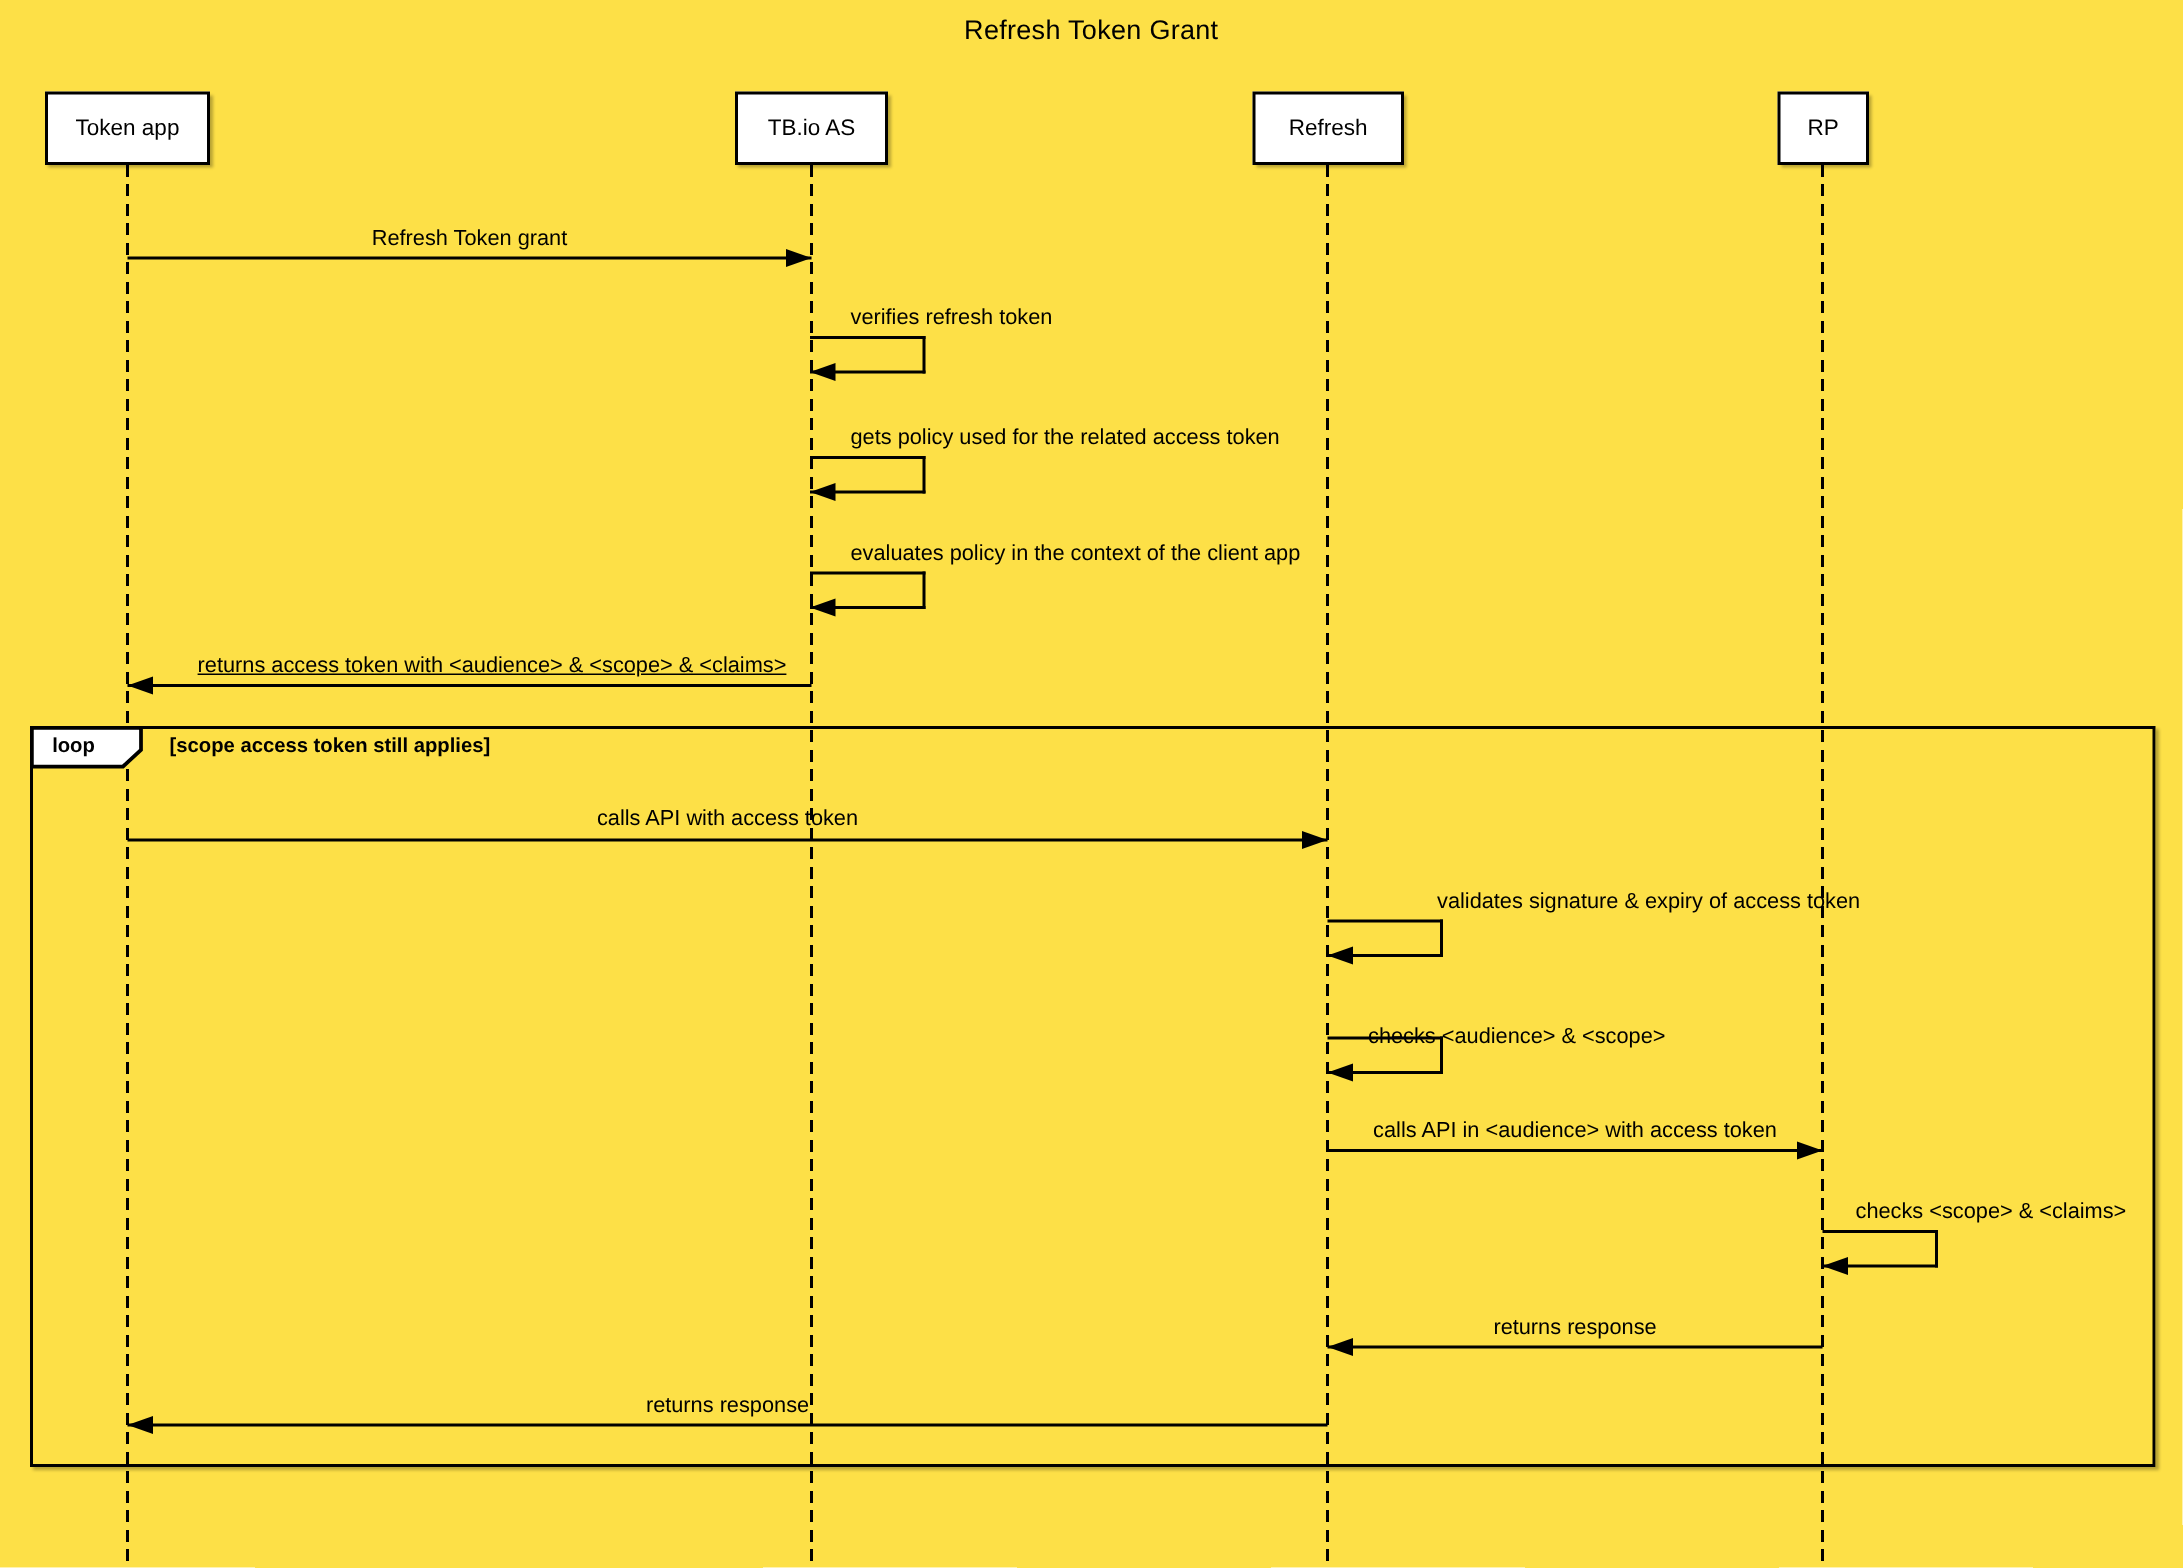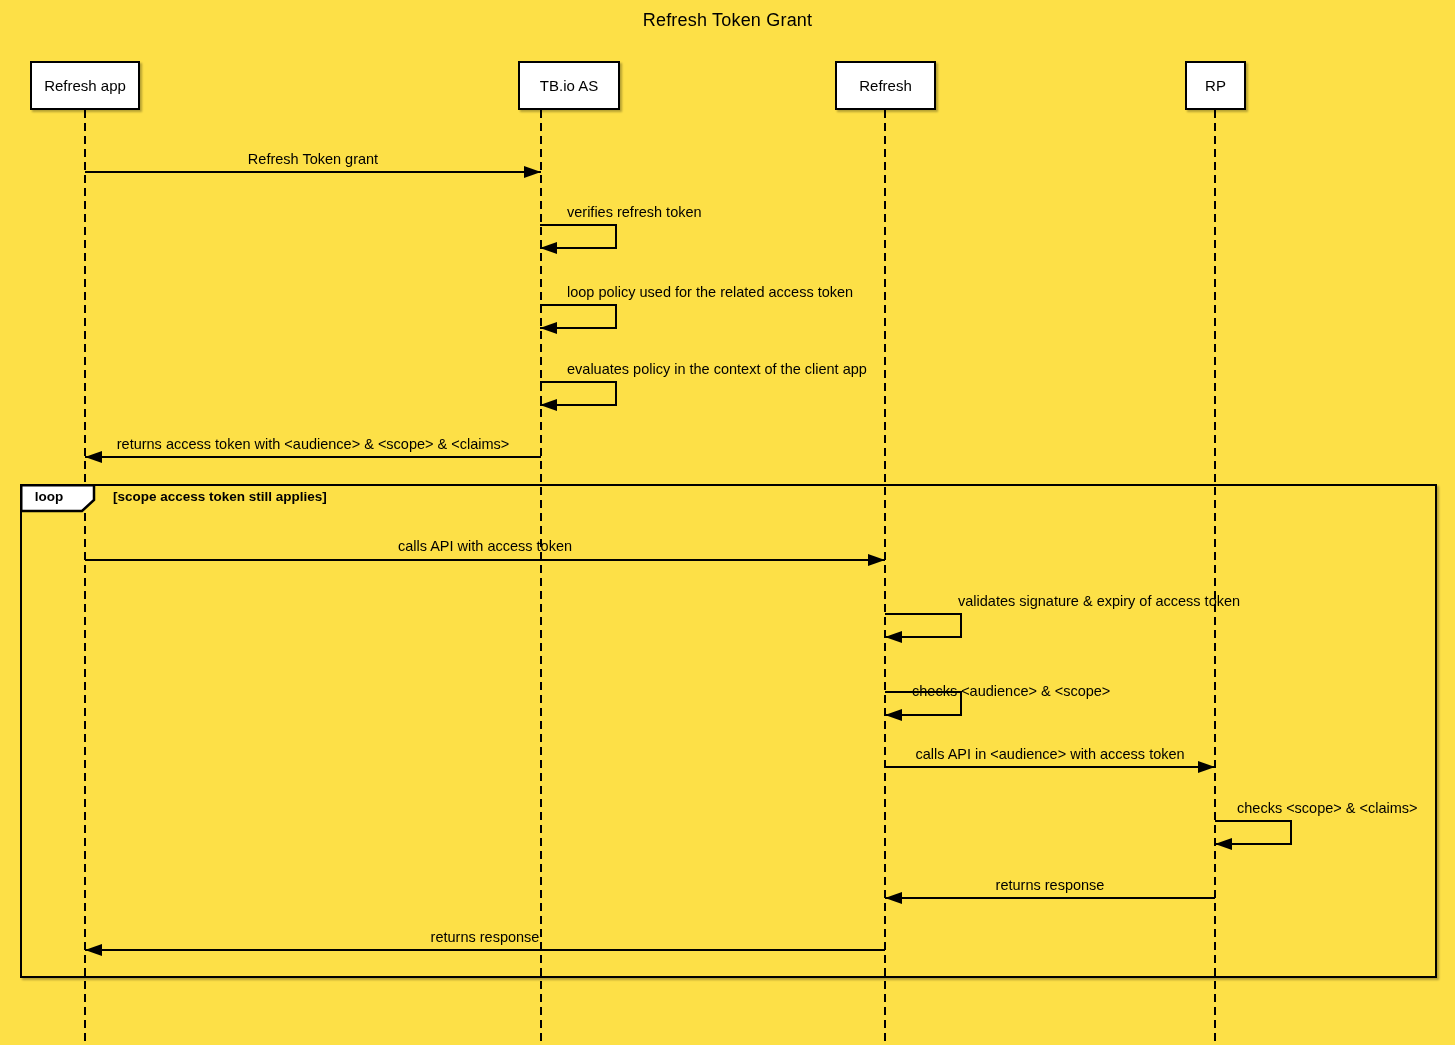--- a/index.html
+++ b/index.html
@@ -51,23 +51,23 @@
   }
 </style>
 </head>
 <body>
 
 <div id="diagram">
 
   <div class="title">Refresh Token Grant</div>
 
   <div class="participant" style="left:30px;width:110px;">
-    <span>Refresh app</span>
+    <span>Token app</span>
   </div>
-  <div class="participant" style="left:518px;width:102px;">
+  <div class="participant" style="left:490px;width:102px;">
     <span>TB.io AS</span>
   </div>
   <div class="participant" style="left:835px;width:101px;">
     <span>Refresh</span>
   </div>
   <div class="participant" style="left:1185px;width:61px;">
     <span>RP</span>
   </div>
 
   <div class="lifeline" style="left:84px;"></div>
@@ -85,31 +85,31 @@
   <div class="msg-label centered" style="left:313px;top:151px;">Refresh Token grant</div>
   <div class="arrow-line" style="left:85px;top:171px;width:456px;">
     <span class="ah right"></span>
   </div>
 
   <div class="msg-label" style="left:567px;top:204px;">verifies refresh token</div>
   <div class="self-loop" style="left:540px;top:224px;">
     <span class="ah left"></span>
   </div>
 
-  <div class="msg-label" style="left:567px;top:284px;">loop policy used for the related access token</div>
+  <div class="msg-label" style="left:567px;top:284px;">gets policy used for the related access token</div>
   <div class="self-loop" style="left:540px;top:304px;">
     <span class="ah left"></span>
   </div>
 
   <div class="msg-label" style="left:567px;top:361px;">evaluates policy in the context of the client app</div>
   <div class="self-loop" style="left:540px;top:381px;">
     <span class="ah left"></span>
   </div>
 
-  <div class="msg-label centered" style="left:313px;top:436px;">returns access token with &lt;audience&gt; &amp; &lt;scope&gt; &amp; &lt;claims&gt;</div>
+  <div class="msg-label centered" style="left:328px;top:436px;text-decoration:underline;">returns access token with &lt;audience&gt; &amp; &lt;scope&gt; &amp; &lt;claims&gt;</div>
   <div class="arrow-line" style="left:85px;top:456px;width:456px;">
     <span class="ah left"></span>
   </div>
 
   <div class="msg-label centered" style="left:485px;top:538px;">calls API with access token</div>
   <div class="arrow-line" style="left:85px;top:559px;width:800px;">
     <span class="ah right"></span>
   </div>
 
   <div class="msg-label" style="left:912px;top:593px;margin-left:46px;">validates signature &amp; expiry of access token</div>

